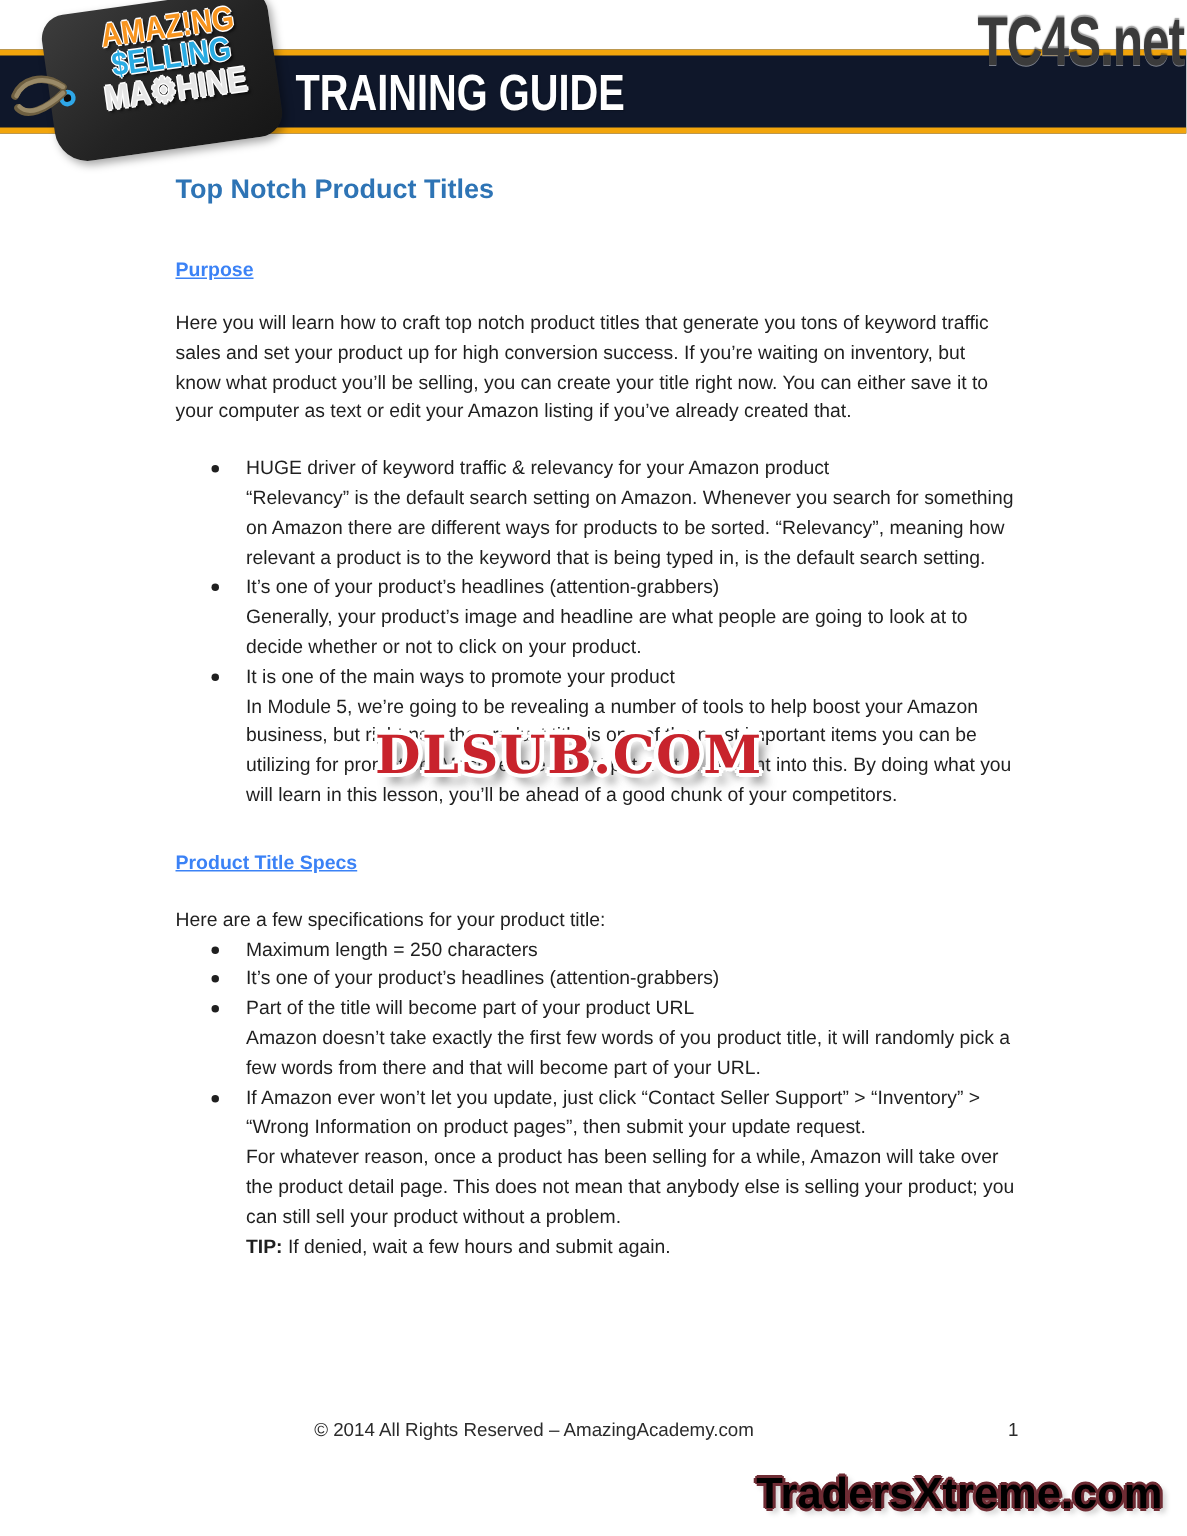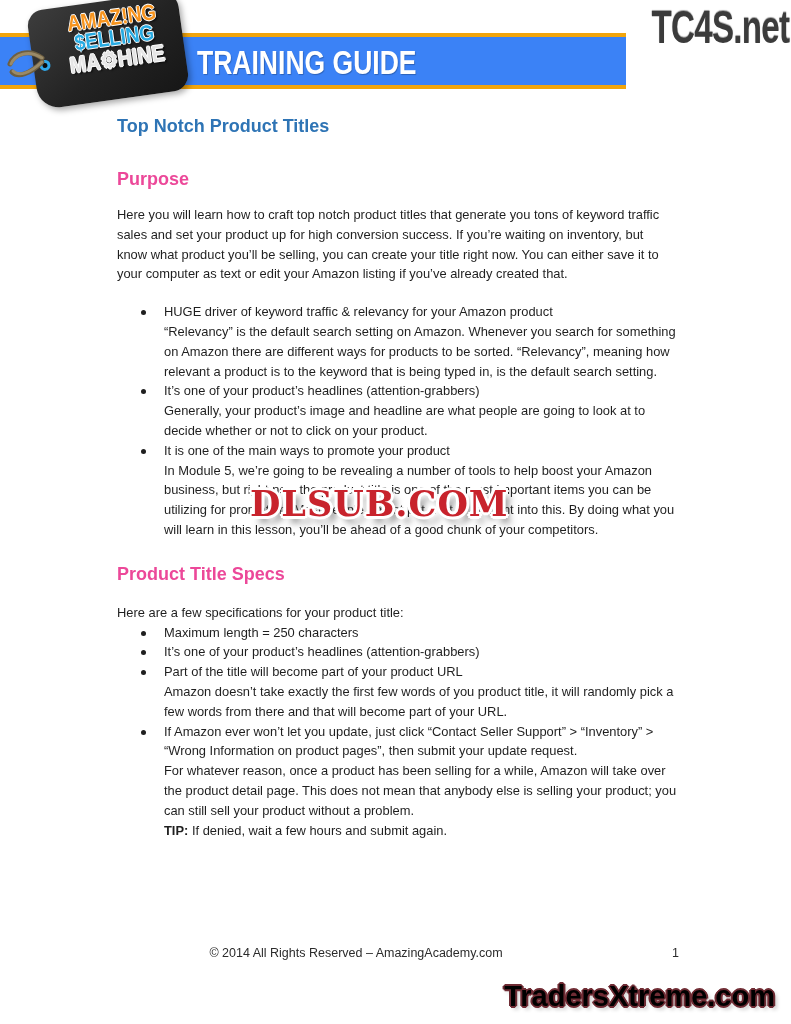--- a/index.html
+++ b/index.html
@@ -1,21 +1,21 @@
 <!DOCTYPE html>
 <html><head>
 <meta charset="utf-8">
 <style>
   * { margin:0; padding:0; box-sizing:border-box; }
   html,body { width:791px; height:1024px; }
   body { position:relative; background:#ffffff; font-family:"Liberation Sans", sans-serif; color:#1f1f1f; overflow:hidden; }
 
   
-  .banner { position:absolute; left:0; top:33px; width:626px; height:56px;
-            background:#3b82f6; border-top:4px solid #F2A50C; border-bottom:4px solid #F2A50C; z-index:1; }
+  .banner { position:absolute; left:0; top:33px; width:791px; height:56px;
+            background:#0f172a; border-top:4px solid #F2A50C; border-bottom:4px solid #F2A50C; z-index:1; }
   .banner-title { position:absolute; left:197px; top:7px; font-size:34px; font-weight:bold; color:#ffffff;
             line-height:1.1; transform:scaleX(0.78); transform-origin:left center; white-space:nowrap;
             text-shadow:1px 1px 1px rgba(0,0,0,0.25); }
 
   
   .tag { position:absolute; left:32px; top:1px; width:152px; height:99px;
          background:linear-gradient(145deg,#3d3d3d 0%,#232323 55%,#161616 100%);
          border-radius:16px 16px 16px 22px; transform:rotate(-8deg);
          box-shadow:2px 3px 6px rgba(0,0,0,0.35); z-index:2; }
   .tag-hole { position:absolute; left:6px; top:50px; width:11px; height:11px; border-radius:50%;
@@ -41,21 +41,21 @@
   .wm-bottom { position:absolute; right:16px; top:981px; z-index:6; font-size:29px; font-weight:bold;
         color:#000000; line-height:1.1; white-space:nowrap;
         text-shadow:-2px 0 0 #6F2C34, 2px 0 0 #6F2C34, 0 -2px 0 #6F2C34, 0 2px 0 #6F2C34,
                     -1px -1px 0 #6F2C34, 1px -1px 0 #6F2C34, -1px 1px 0 #6F2C34, 1px 1px 0 #6F2C34,
                     0 0 6px rgba(255,255,255,0.95), 3px 3px 4px rgba(0,0,0,0.3);margin-left:21px; }
 
   
   .content { position:absolute; left:117px; top:107px; width:560px; z-index:2;
         font-size:12.9px; line-height:19.8px; color:#1f1f1f; }
   .doc-title { margin-top:8px; font-size:18px; line-height:22px; font-weight:bold; color:#2E74B5; }
-  .h2 { font-size:18px; line-height:19px; font-weight:bold; color:#ec4899; }
+  .h2 { font-size:13px; line-height:19px; font-weight:bold; color:#3b82f6;text-decoration:underline; }
   .h-purpose { margin-top:33px; }
   .p-purpose { margin-top:16px; }
   .h-why { margin-top:11px; }
   .bullets-why { margin-top:18px; }
   .h-specs { margin-top:25px; }
   .p-specs-intro { margin-top:19px; }
   .bullets-specs { margin-top:0; }
   .bullet { display:flex; }
   .bullet .dot { flex:0 0 auto; width:5px; height:5px; border-radius:50%; background:#1f1f1f; margin:8px 0 0 24px; }
   .bullet .lines { margin-left:18px; width:513px; }

